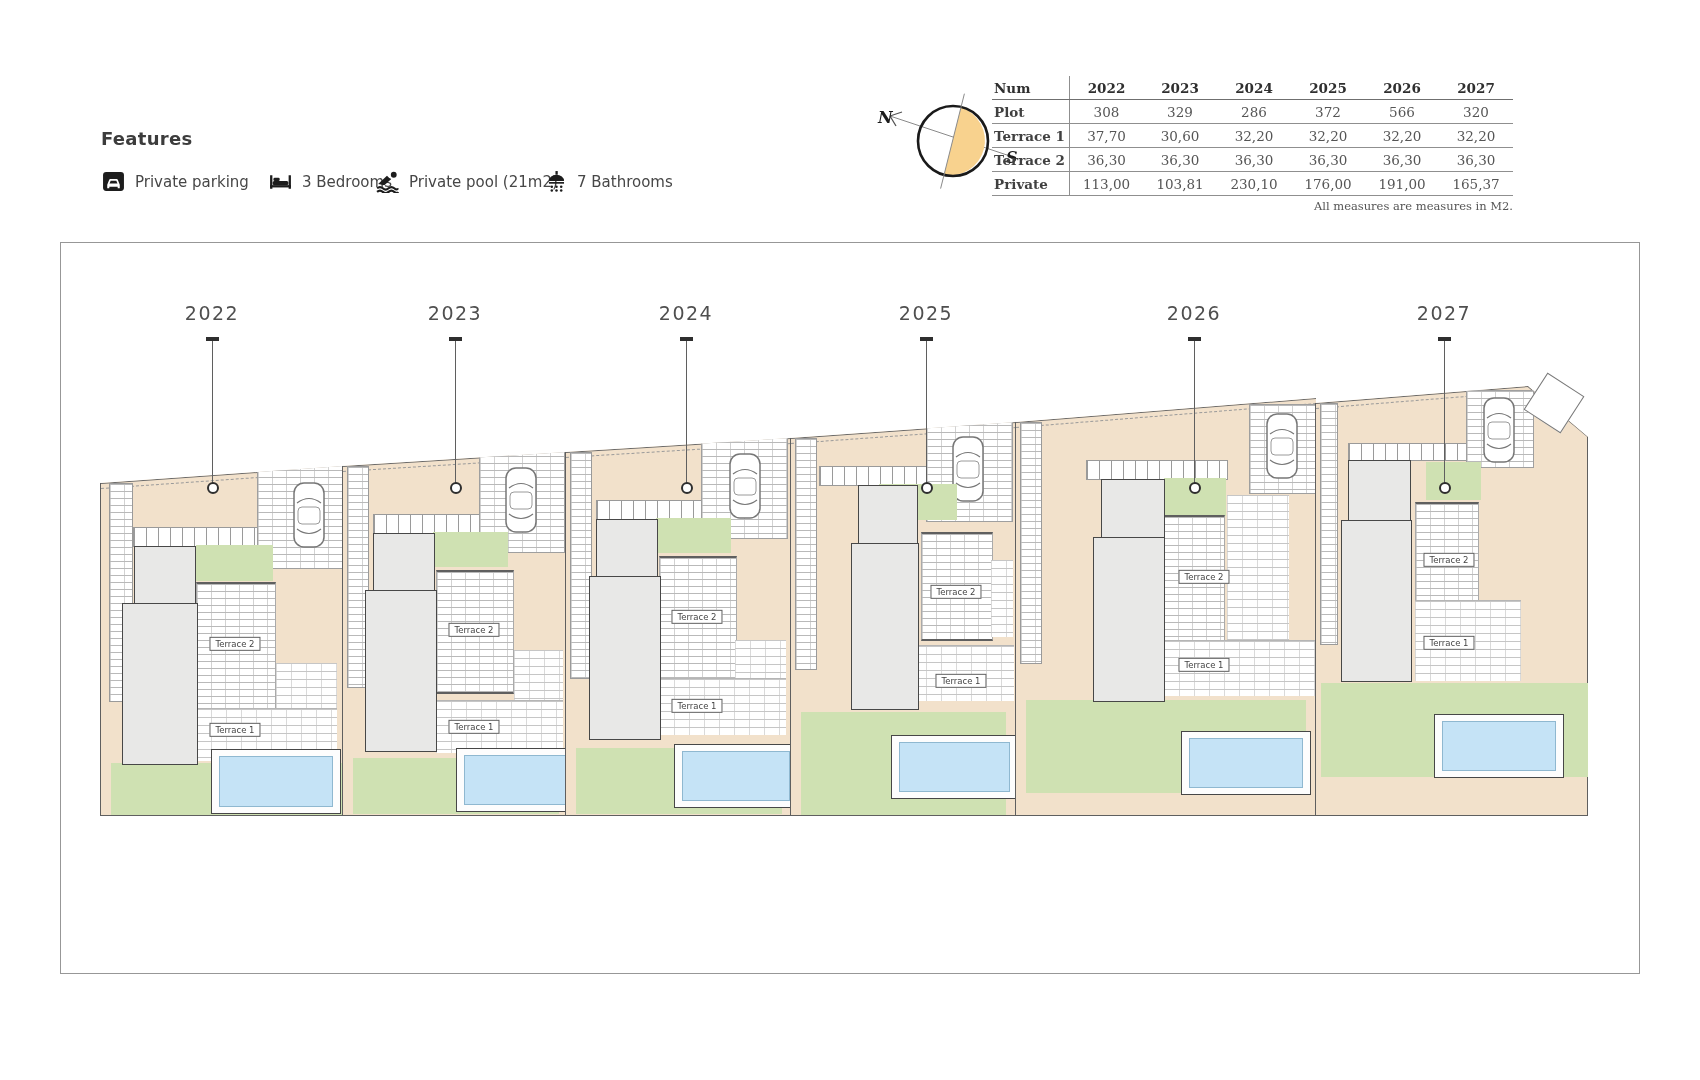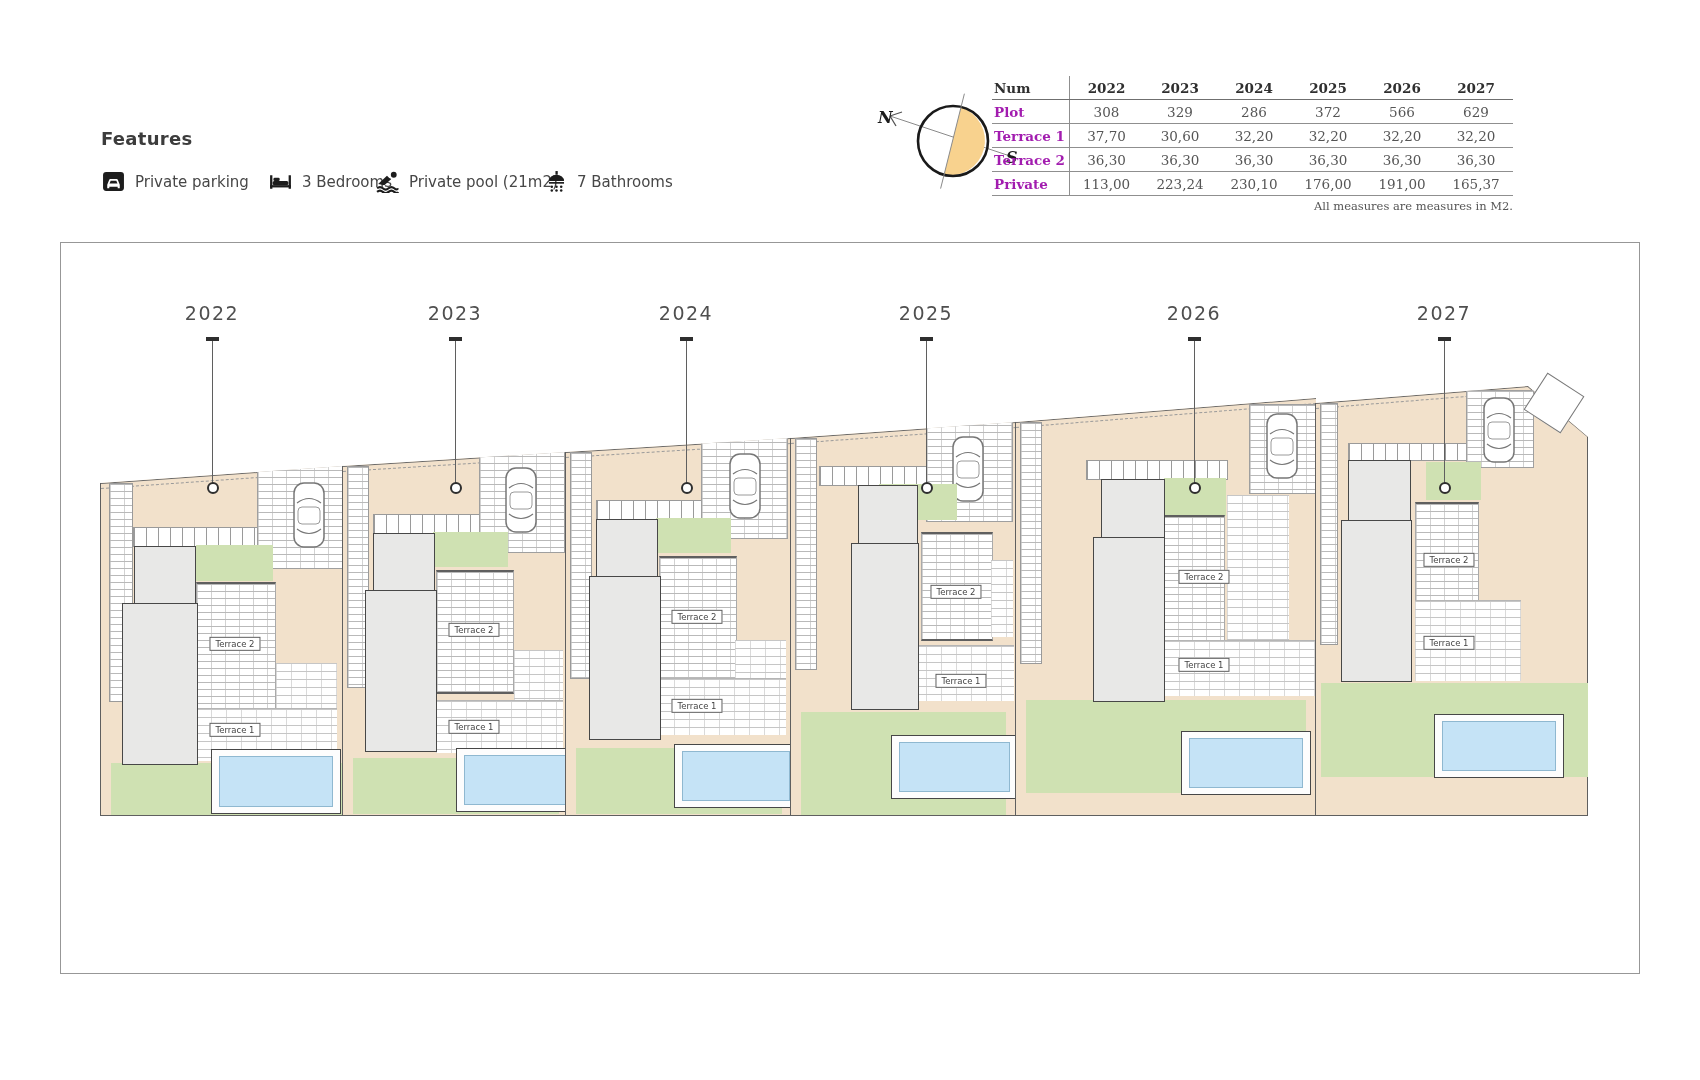--- a/index.html
+++ b/index.html
@@ -15,21 +15,21 @@
 
   
   .compass-letter{font-family:"DejaVu Serif","Liberation Serif",serif;font-style:italic;font-weight:700;
                   font-size:16px;color:#1c1c1c;}
 
   
   .mtable{left:992px;top:76px;width:521px;font-family:"DejaVu Serif","Liberation Serif",serif;}
   .trow{display:grid;grid-template-columns:77px repeat(6,74px);border-bottom:1px solid #8f8f8f;}
   .trow.hdr{border-bottom:1px solid #6f6f6f;}
   .tcell{font-size:13.5px;color:#555;text-align:center;padding:4px 0 3px 0;}
-  .trow .tcell:first-child{text-align:left;padding-left:2px;color:#a21caf;font-weight:700;}
+  .trow .tcell:first-child{text-align:left;padding-left:2px;color:#404040;font-weight:700;}
   .trow.hdr .tcell{color:#2f2f2f;font-weight:700;}
   .trow .tcell:nth-child(2){border-left:1px solid #8f8f8f;}
   .footnote{left:992px;top:199px;width:521px;text-align:right;font-size:11.5px;color:#555;
             font-family:"DejaVu Serif","Liberation Serif",serif;}
 
   
   .plan-border{left:60px;top:242px;width:1578px;height:730px;border:1px solid #979797;}
 
   
   .plot-label{top:302px;width:90px;margin-left:-45px;text-align:center;font-size:19px;color:#4f4f4f;letter-spacing:1.5px;}
@@ -148,21 +148,21 @@
         <div class="tcell">2026</div>
         <div class="tcell">2027</div>
       </div>
       <div class="trow">
         <div class="tcell">Plot</div>
         <div class="tcell">308</div>
         <div class="tcell">329</div>
         <div class="tcell">286</div>
         <div class="tcell">372</div>
         <div class="tcell">566</div>
-        <div class="tcell">629</div>
+        <div class="tcell">320</div>
       </div>
       <div class="trow">
         <div class="tcell">Terrace 1</div>
         <div class="tcell">37,70</div>
         <div class="tcell">30,60</div>
         <div class="tcell">32,20</div>
         <div class="tcell">32,20</div>
         <div class="tcell">32,20</div>
         <div class="tcell">32,20</div>
       </div>
@@ -171,21 +171,21 @@
         <div class="tcell">36,30</div>
         <div class="tcell">36,30</div>
         <div class="tcell">36,30</div>
         <div class="tcell">36,30</div>
         <div class="tcell">36,30</div>
         <div class="tcell">36,30</div>
       </div>
       <div class="trow">
         <div class="tcell">Private</div>
         <div class="tcell">113,00</div>
-        <div class="tcell">223,24</div>
+        <div class="tcell">103,81</div>
         <div class="tcell">230,10</div>
         <div class="tcell">176,00</div>
         <div class="tcell">191,00</div>
         <div class="tcell">165,37</div>
       </div>
     </div>
   <div class="abs footnote">All measures are measures in M2.</div>
 
   <div class="abs plan-border"></div>
 

